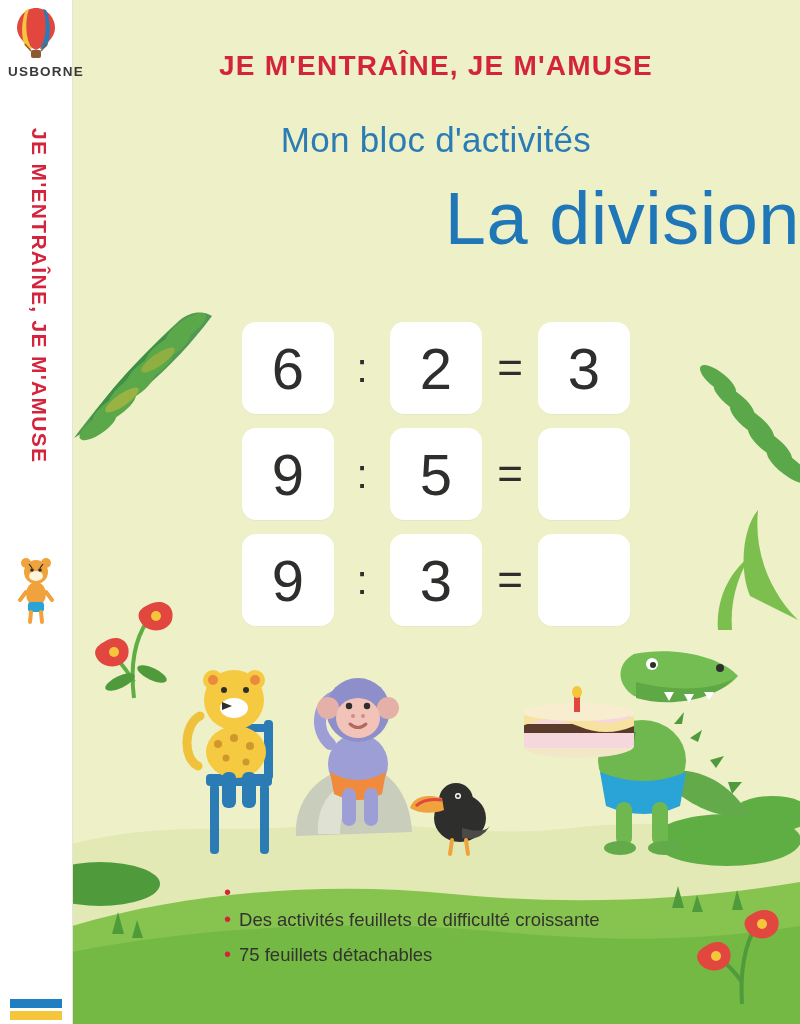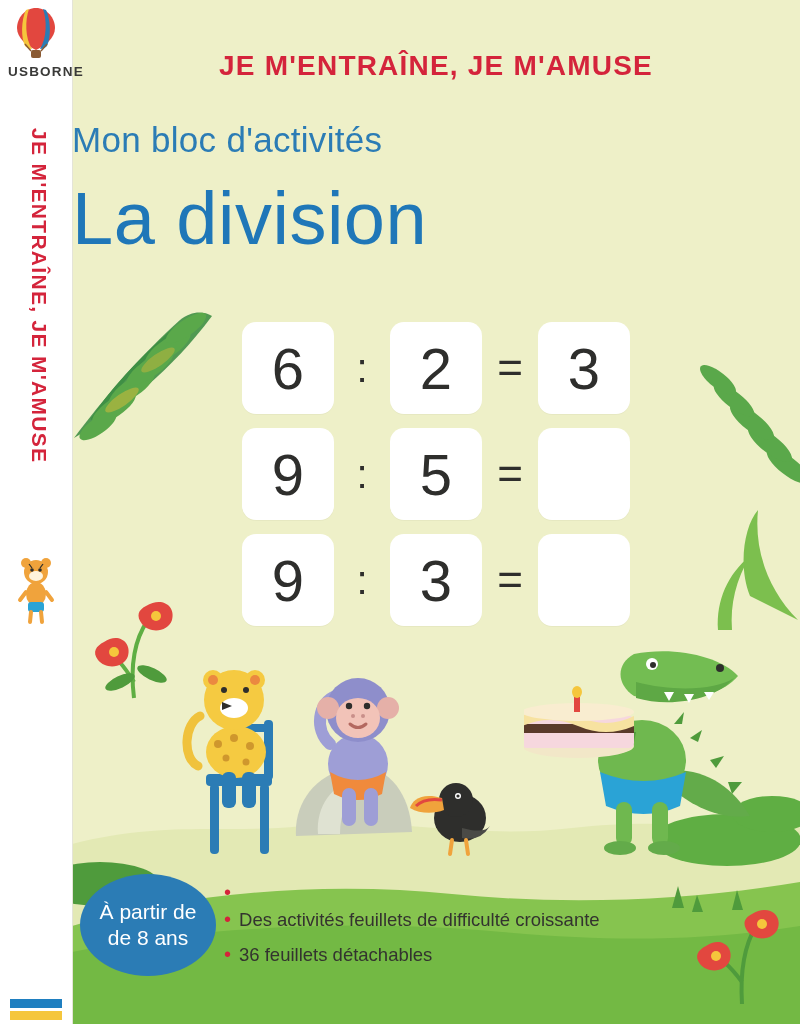--- a/index.html
+++ b/index.html
@@ -109,30 +109,31 @@
     text-align: center;
     color: #d4243b;
     font-size: 28px;
     font-weight: 700;
     letter-spacing: 1.2px;
   }
   .subtitle {
     position: absolute;
     top: 120px;
     left: 0; right: 0;
+    text-align: center;
     color: #2b7cb5;
     font-size: 35px;
     font-weight: 400;
     letter-spacing: 0.3px;
   }
   .title {
     position: absolute;
     top: 176px;
     left: 0; right: 0;
-    text-align: left;
+    text-align: right;
     color: #1f77b8;
     font-size: 74px;
     font-weight: 400;
     letter-spacing: 0.5px;
   }
 
   
   .sums {
     position: absolute;
     top: 322px;
@@ -505,31 +506,24 @@
     <div class="bullets">
       <div class="bullet">
         <span class="dot">•</span>
       </div>
       <div class="bullet">
         <span class="dot">•</span>
         <span>Des activités feuillets de difficulté croissante</span>
       </div>
       <div class="bullet">
         <span class="dot">•</span>
-        <span>36 feuillets détachables</span>
+        <span>75 feuillets détachables</span>
       </div>
     </div>
 
-    <div class="age-badge">
-      <div class="oval"></div>
-      <div class="age-text">
-        <span>À partir de</span>
-        <span>de 8 ans</span>
-      </div>
-    </div>
 
   </div>
 
   <div class="spine">
     <div class="spine-logo">
       <svg class="balloon" width="46" height="56" viewBox="0 0 46 56">
         <path d="M23 2 C34 2 42 12 42 22 C42 32 32 40 23 44 C14 40 4 32 4 22 C4 12 12 2 23 2 Z" fill="#e2473f"></path>
         <path d="M16 3 C12 14 12 32 19 43 C16 43 14 42 12 40 C8 32 8 14 13 4 Z" fill="#f5c63c"></path>
         <path d="M30 3 C34 14 34 32 27 43 C30 43 32 42 34 40 C38 32 38 14 33 4 Z" fill="#2b7cb5"></path>
         <rect x="18" y="44" width="10" height="8" rx="2" fill="#8a5a33"></rect>

